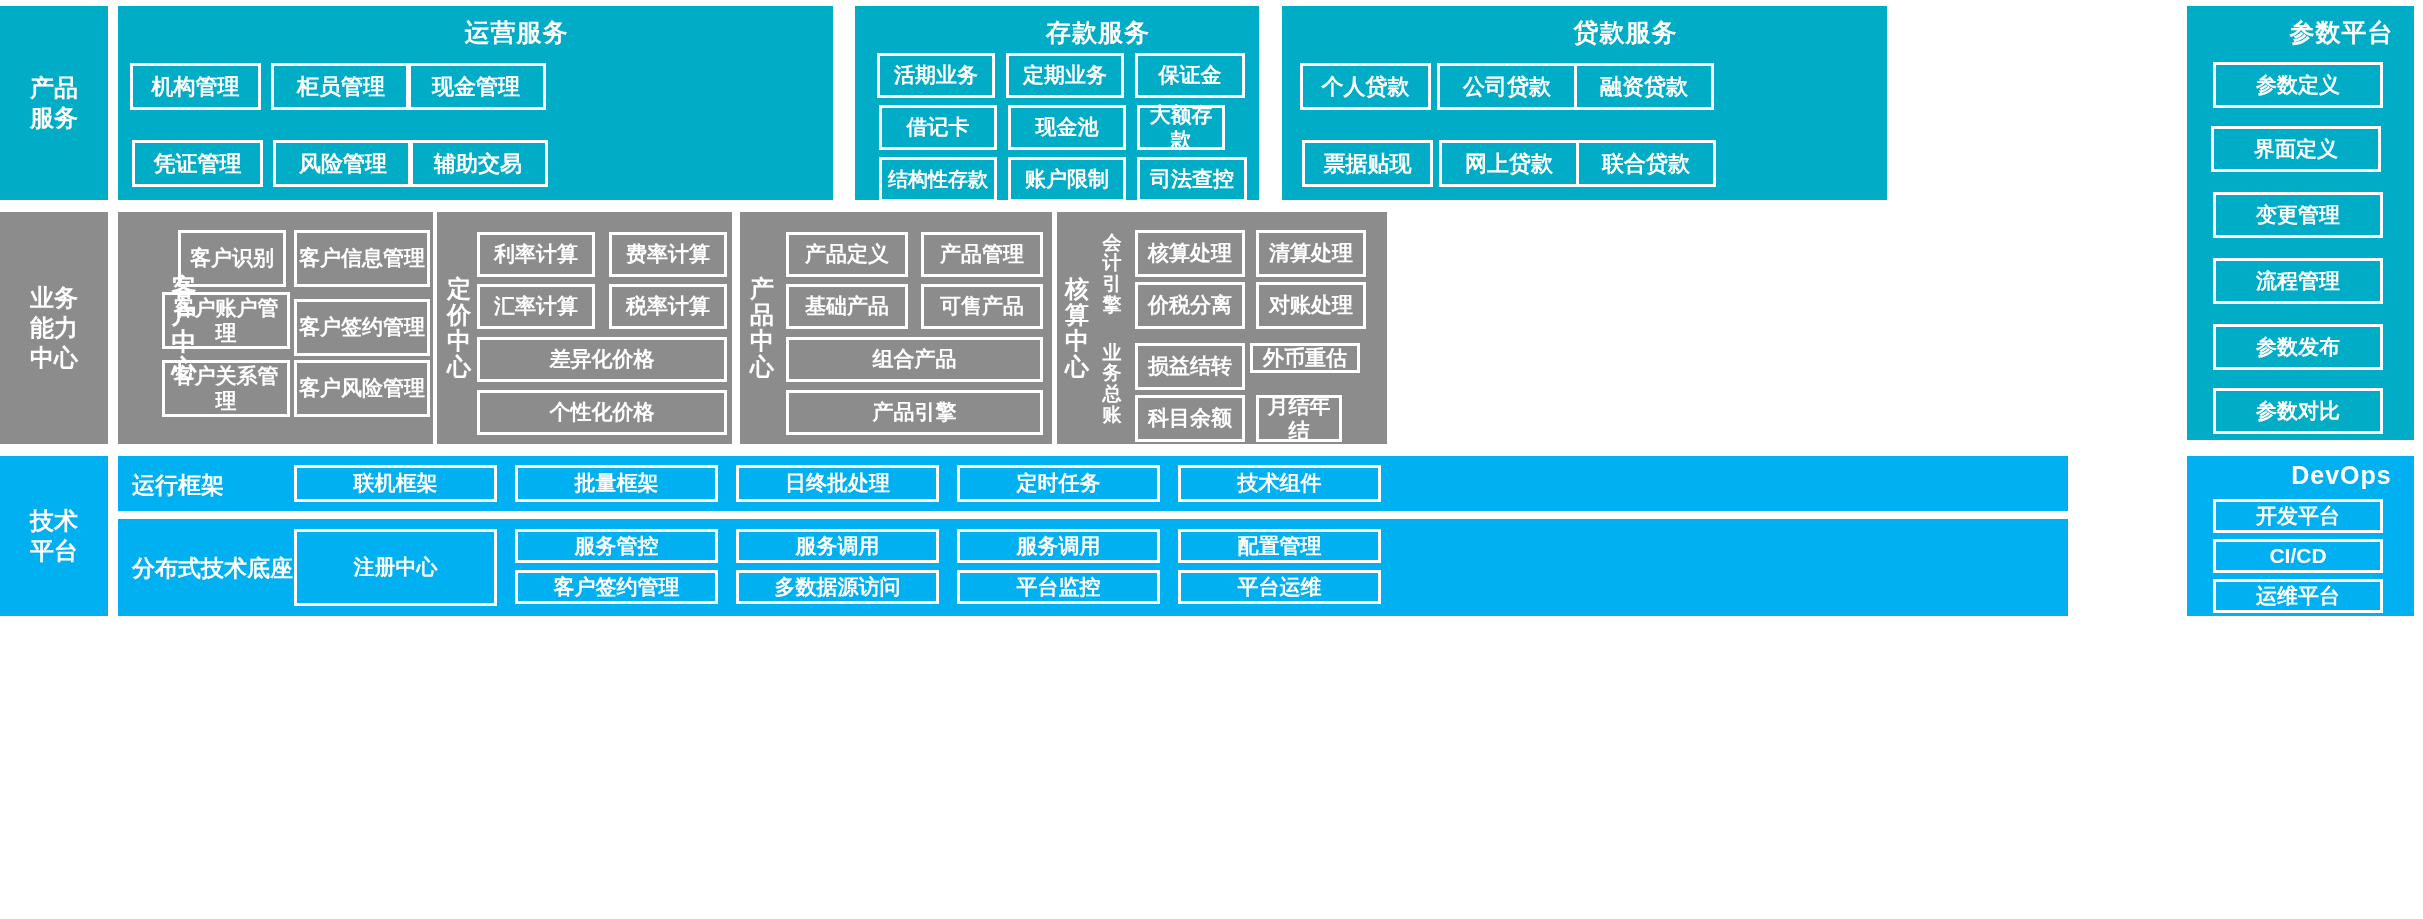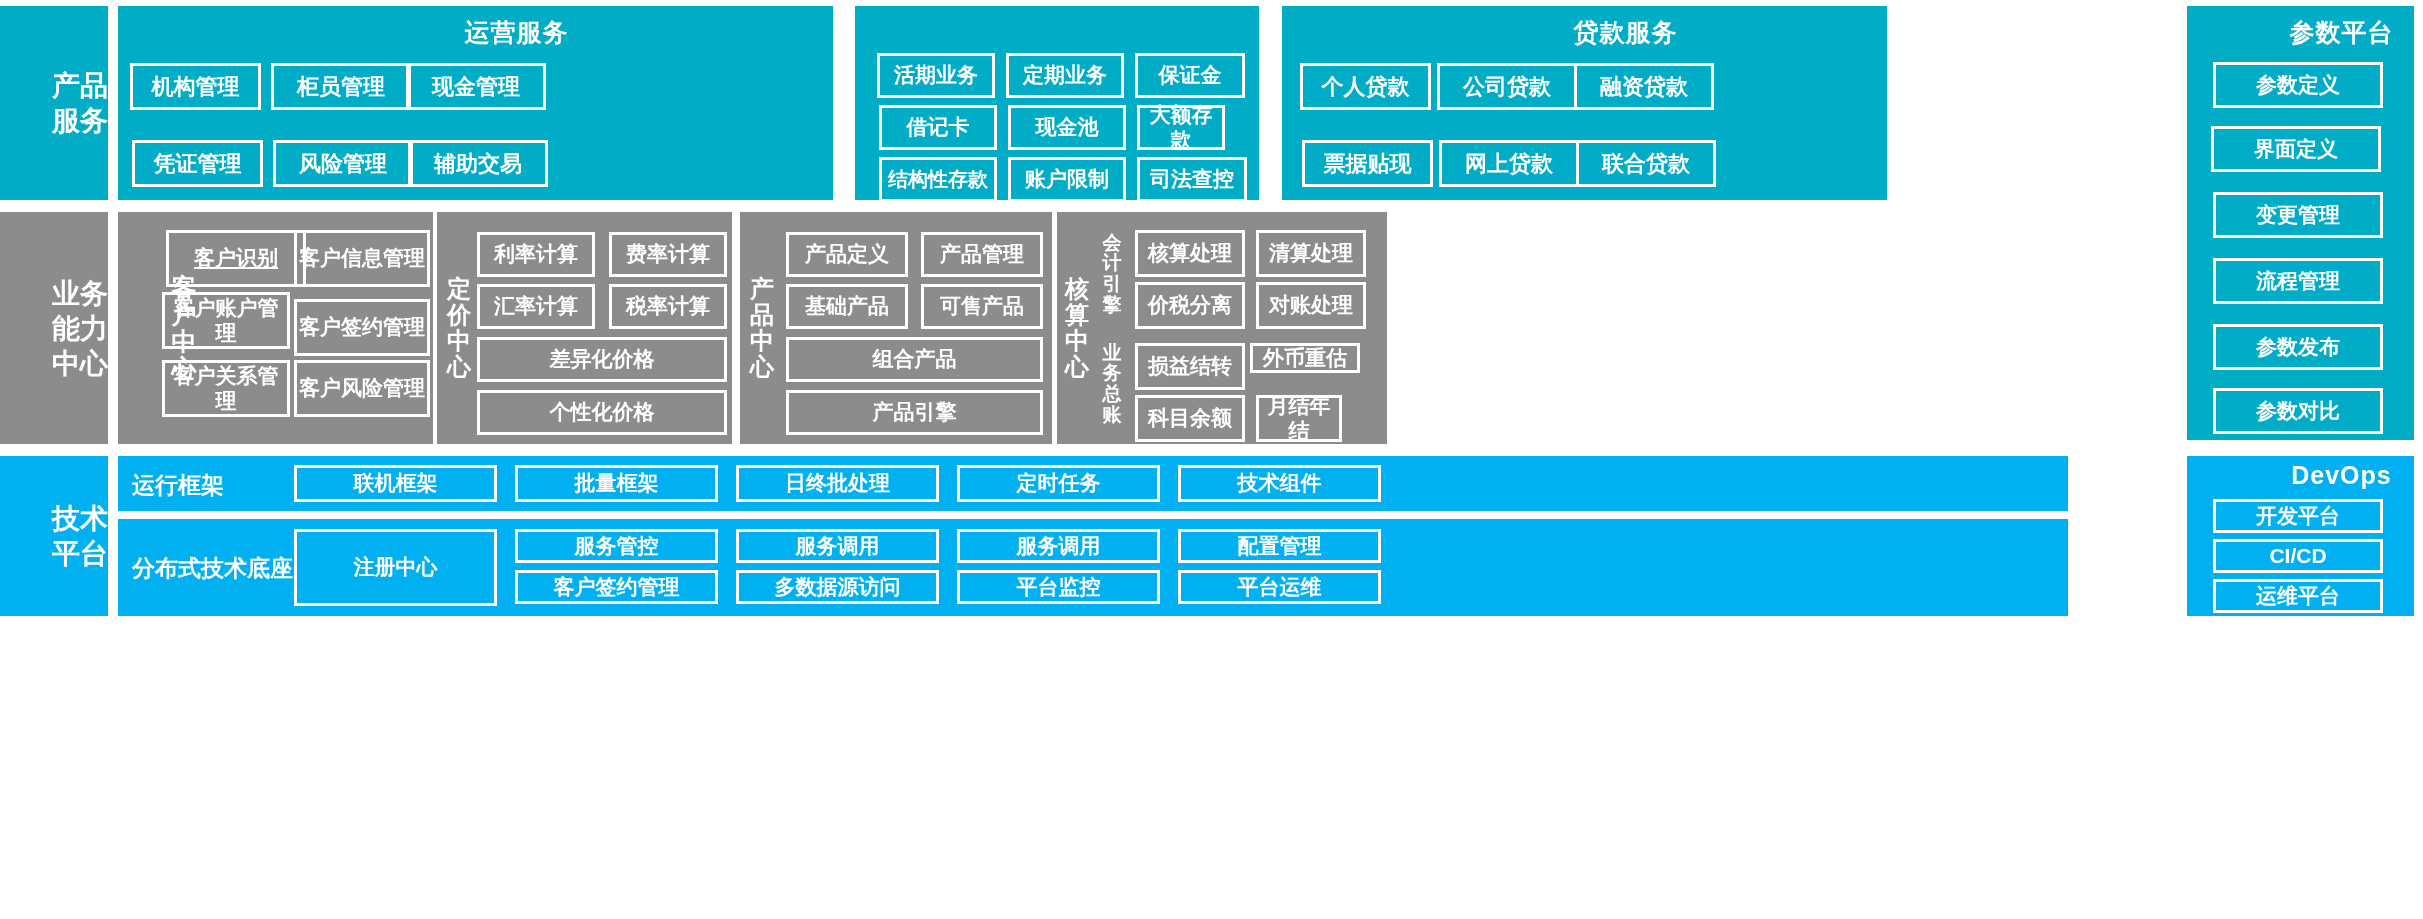--- a/index.html
+++ b/index.html
@@ -50,21 +50,21 @@
     position: absolute;
     display: flex; flex-direction: column;
     align-items: center; justify-content: center;
     font-weight: bold;
     line-height: 1.08;
     letter-spacing: 0;
   }
   .vlabel span { display: block; }
 
   
-  .t-28 { font-size: 28px; align-items: flex-end; }
+  .t-28 { font-size: 24px; }
   .t-25 { font-size: 25px; padding-left: 41px; }
   .t-23 { font-size: 23px; }
   .t-22 { font-size: 22px; }
   .t-21 { font-size: 21px; }
   .t-20 { font-size: 20px; }
 </style>
 </head>
 <body>
 
 <div class="canvas">
@@ -78,20 +78,21 @@
     <div class="panel-title t-25" style="position:absolute; left:0; top:10px; width:100%;">运营服务</div>
     <div class="box t-22" style="position:absolute; left:12px;  top:57px;  width:131px; height:47px;">机构管理</div>
     <div class="box t-22" style="position:absolute; left:153px; top:57px;  width:140px; height:47px;">柜员管理</div>
     <div class="box t-22" style="position:absolute; left:288px; top:57px;  width:140px; height:47px;">现金管理</div>
     <div class="box t-22" style="position:absolute; left:14px;  top:134px; width:131px; height:47px;">凭证管理</div>
     <div class="box t-22" style="position:absolute; left:155px; top:134px; width:140px; height:47px;">风险管理</div>
     <div class="box t-22" style="position:absolute; left:290px; top:134px; width:140px; height:47px;">辅助交易</div>
   </div>
 
   <div class="panel teal" style="left:855px; top:6px; width:404px; height:194px;">
+    <div class="panel-title t-25" style="position:absolute; left:0; top:10px; width:100%;">存款服务</div>
     <div class="box t-21" style="position:absolute; left:22px;  top:47px;  width:118px; height:45px;">活期业务</div>
     <div class="box t-21" style="position:absolute; left:151px; top:47px;  width:118px; height:45px;">定期业务</div>
     <div class="box t-21" style="position:absolute; left:280px; top:47px;  width:110px; height:45px;">保证金</div>
     <div class="box t-21" style="position:absolute; left:24px;  top:99px;  width:118px; height:45px;">借记卡</div>
     <div class="box t-21" style="position:absolute; left:153px; top:99px;  width:118px; height:45px;">现金池</div>
     <div class="box t-21" style="position:absolute; left:282px; top:99px;  width:88px; height:45px;">大额存款</div>
     <div class="box t-20" style="position:absolute; left:24px;  top:151px; width:118px; height:45px;">结构性存款</div>
     <div class="box t-21" style="position:absolute; left:153px; top:151px; width:118px; height:45px;">账户限制</div>
     <div class="box t-21" style="position:absolute; left:282px; top:151px; width:110px; height:45px;">司法查控</div>
   </div>
@@ -122,21 +123,21 @@
     <span>中心</span>
   </div>
 
   <div class="panel gray" style="left:118px; top:212px; width:315px; height:232px;">
     <div class="vlabel t-25" style="left:10px; top:0; height:232px; width:30px;">
       <span>客</span>
         <span>户</span>
         <span>中</span>
         <span>心</span>
     </div>
-    <div class="box t-21" style="position:absolute; left:48px;  top:18px;  width:140px; height:57px;text-decoration:underline;">客户识别</div>
+    <div class="box t-21" style="position:absolute; left:60px;  top:18px;  width:108px; height:57px;">客户识别</div>
     <div class="box t-21" style="position:absolute; left:176px; top:18px;  width:136px; height:57px;">客户信息管理</div>
     <div class="box t-21" style="position:absolute; left:44px;  top:80px;  width:128px; height:57px;">客户账户管理</div>
     <div class="box t-21" style="position:absolute; left:176px; top:87px;  width:136px; height:57px;">客户签约管理</div>
     <div class="box t-21" style="position:absolute; left:44px;  top:148px; width:128px; height:57px;">客户关系管理</div>
     <div class="box t-21" style="position:absolute; left:176px; top:148px; width:136px; height:57px;">客户风险管理</div>
   </div>
 
   <div class="panel gray" style="left:437px; top:212px; width:295px; height:232px;">
     <div class="vlabel t-24" style="left:8px; top:0; height:232px; width:28px; font-size:24px;">
       <span>定</span>

